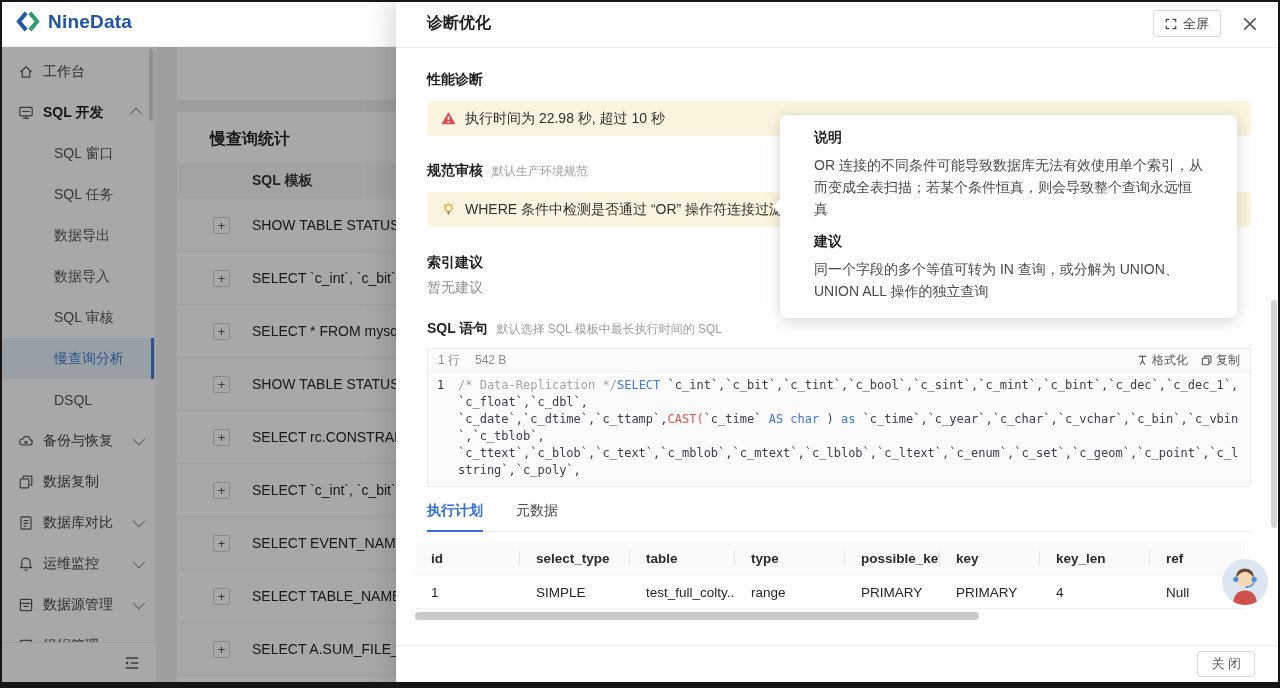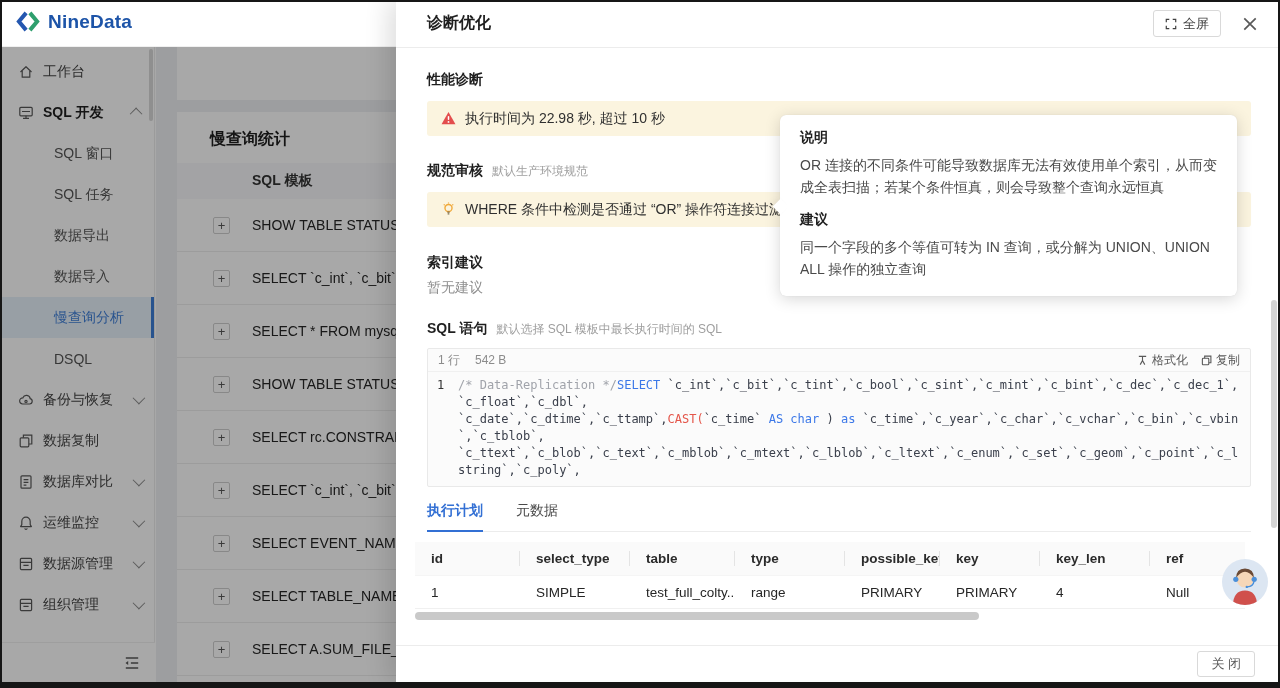--- a/index.html
+++ b/index.html
@@ -95,21 +95,21 @@
   .plan-body{border-top:1px solid #f5f5f5;}
   .hscroll{margin-left:-12px;width:830px;height:8px;margin-top:3px;position:relative;}
   .hscroll .thumb{position:absolute;left:0;top:0;height:8px;width:68%;border-radius:4px;background:#c9c9c9;}
 
   .dw-footer{position:absolute;left:0;right:0;bottom:0;height:37px;border-top:1px solid #ececec;background:#fff;display:flex;align-items:center;justify-content:flex-end;padding-right:25px;}
   .btn-close{height:26px;padding:0 13px;border:1px solid #d9d9d9;border-radius:3px;background:#fff;font-size:13px;color:#595959;cursor:pointer;}
 
   .dw-scrollbar{position:absolute;right:3px;top:300px;width:6px;height:228px;border-radius:3px;background:#d4d4d4;}
 
   .tooltip{position:absolute;left:384px;top:115px;width:457px;background:#fff;border-radius:6px;z-index:30;
-           box-shadow:0 3px 16px rgba(0,0,0,.16), 0 0 1px rgba(0,0,0,.12);padding:14px 20px 16px;}
+           box-shadow:0 3px 16px rgba(0,0,0,.16), 0 0 1px rgba(0,0,0,.12);padding:14px 34px 16px;}
   .tooltip::before{content:"";position:absolute;left:-5px;top:86px;width:11px;height:11px;background:#fff;transform:rotate(45deg);
                    box-shadow:-3px 3px 6px rgba(0,0,0,.05);}
   .tt-h{font-size:14px;font-weight:700;color:#1f1f1f;margin:0 0 7px;}
   .tt-p{font-size:14px;color:#4a4a4a;line-height:22px;margin:0 0 13px;}
   .tt-p:last-child{margin:0;}
 
   .support{position:absolute;left:1222px;top:559px;width:46px;height:46px;z-index:40;cursor:pointer;}
 </style>
 </head>
 <body>
@@ -153,20 +153,23 @@
           <span>SQL 窗口</span>
         </div>
         <div class="side-item sub">
           <span>SQL 任务</span>
         </div>
         <div class="side-item sub">
           <span>数据导出</span>
         </div>
         <div class="side-item sub">
           <span>数据导入</span>
+        </div>
+        <div class="side-item sub">
+          <span>SQL 审核</span>
         </div>
         <div class="side-item sub active">
           <span>慢查询分析</span>
         </div>
         <div class="side-item sub">
           <span>DSQL</span>
         </div>
         <div class="side-item">
           <span class="s-icon">
             <svg viewBox="0 0 16 16" fill="none" stroke="currentColor" stroke-width="1.2">

